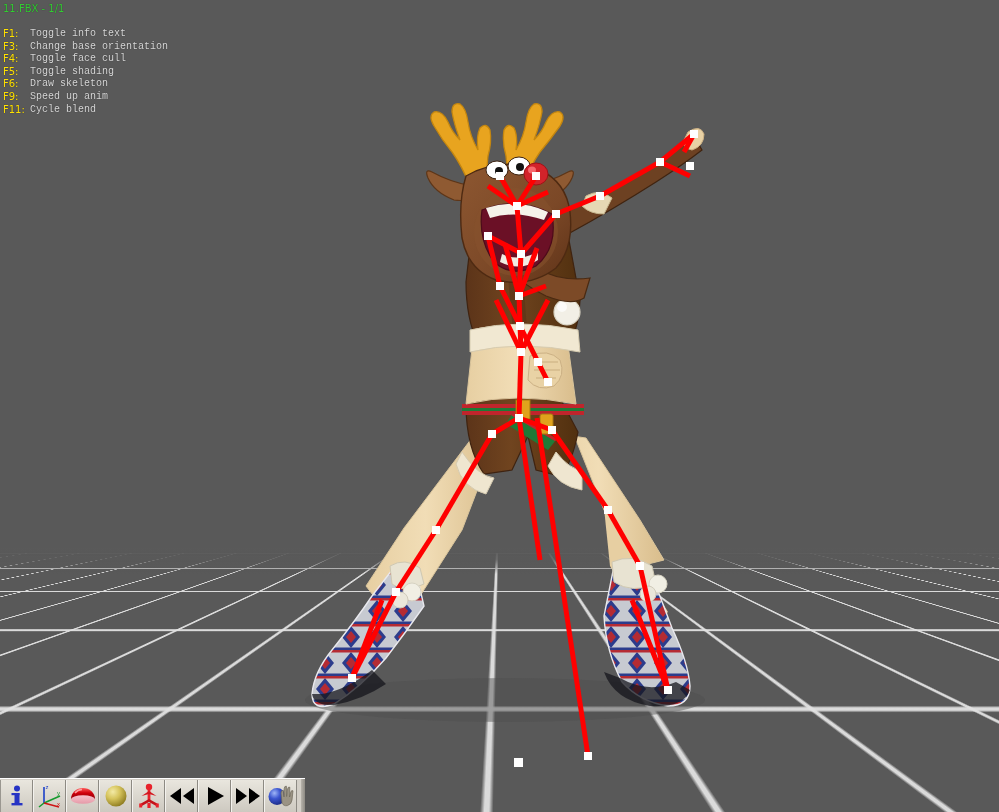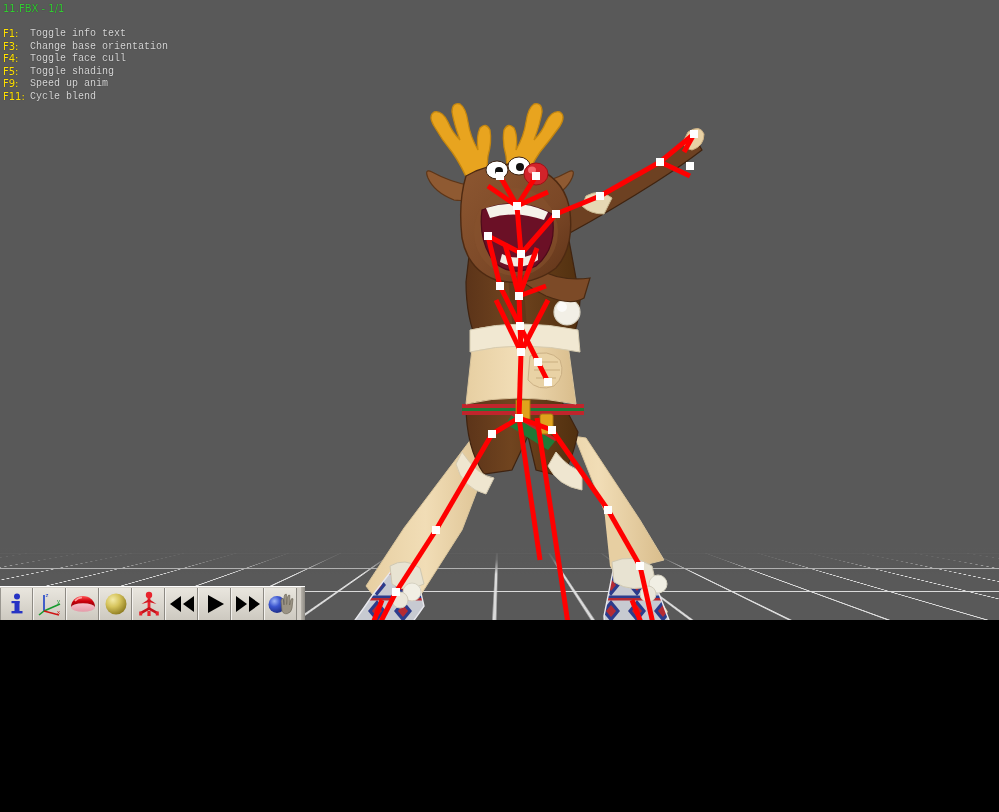--- a/index.html
+++ b/index.html
@@ -1,19 +1,19 @@
 <!DOCTYPE html>
 <html><head>
 <meta charset="utf-8">
 <title>FBX Viewer</title>
 <style>
   html,body{margin:0;padding:0;background:#000;}
   body{font-family:"Liberation Sans",sans-serif;}
   #app{
-    position:relative;width:999px;height:620px;overflow:hidden;
+    position:relative;width:999px;height:812px;overflow:hidden;
     background:#595959;
   }
 
   
   #viewport{position:absolute;inset:0;background:#595959;overflow:hidden;}
 
   
   #ground{
     position:absolute;left:-700px;top:553px;width:2400px;height:260px;
     transform-origin:50% 0%;
@@ -296,20 +296,24 @@
           </div>
           <div class="hrow">
             <span class="hkey">F4:</span>
             <span class="hdesc">Toggle face cull</span>
           </div>
           <div class="hrow">
             <span class="hkey">F5:</span>
             <span class="hdesc">Toggle shading</span>
           </div>
           <div class="hrow">
+            <span class="hkey">F6:</span>
+            <span class="hdesc">Draw skeleton</span>
+          </div>
+          <div class="hrow">
             <span class="hkey">F9:</span>
             <span class="hdesc">Speed up anim</span>
           </div>
           <div class="hrow">
             <span class="hkey">F11:</span>
             <span class="hdesc">Cycle blend</span>
           </div>
         </div>
     </div>
   </div>

